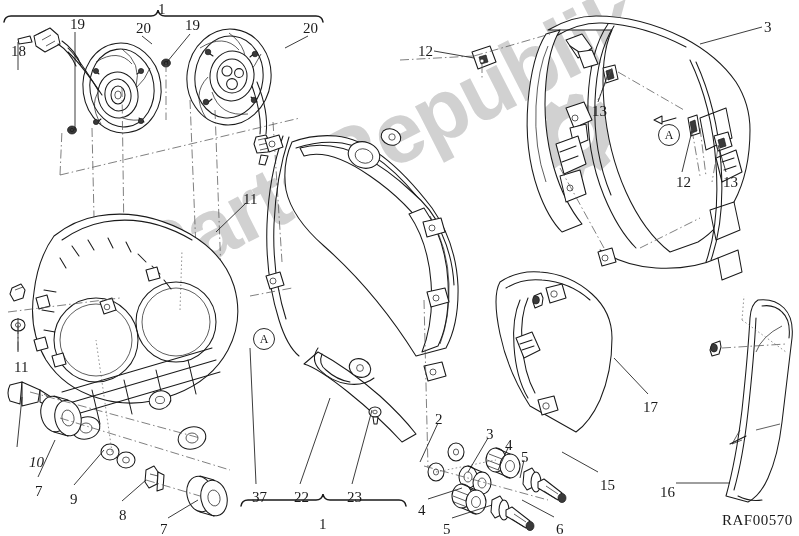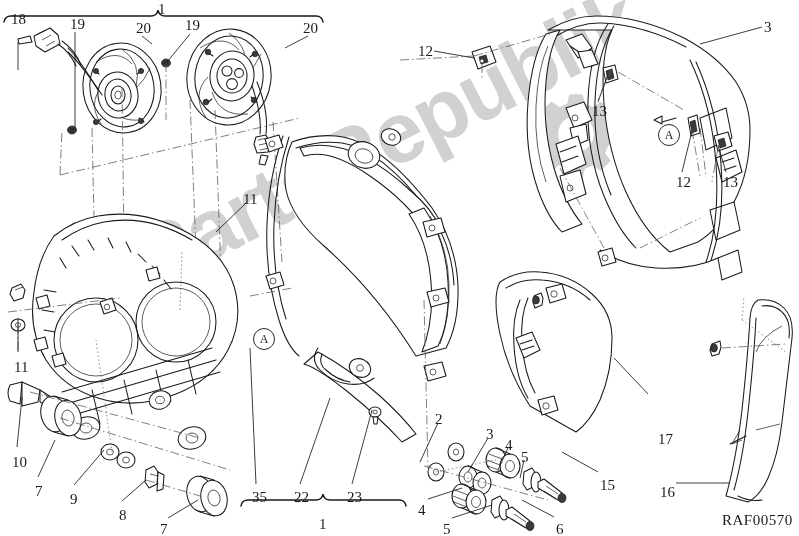--- a/index.html
+++ b/index.html
@@ -457,49 +457,49 @@
         <polyline points="428,499 462,488"></polyline>
         <polyline points="452,518 492,505"></polyline>
         <polyline points="554,517 522,500"></polyline>
         <polyline points="598,472 562,452"></polyline>
         <polyline points="648,394 614,358"></polyline>
         <polyline points="676,483 730,483"></polyline>
       </g>
   </svg>
 
   <div id="labels">
-      <div class="lbl" style="left: 11px; top: 12px; text-align: center;">18</div>
+      <div class="lbl" style="left: 11px; top: 44px; text-align: center;">18</div>
       <div class="lbl" style="left: 70px; top: 17px;">19</div>
       <div class="lbl" style="left: 136px; top: 21px;">20</div>
       <div class="lbl" style="left: 185px; top: 18px;">19</div>
       <div class="lbl" style="left: 303px; top: 21px;">20</div>
       <div class="lbl" style="left: 418px; top: 44px;">12</div>
       <div class="lbl" style="left: 764px; top: 20px;">3</div>
       <div class="lbl" style="left: 592px; top: 104px;">13</div>
       <div class="lbl" style="left: 676px; top: 175px;">12</div>
       <div class="lbl" style="left: 723px; top: 175px;">13</div>
       <div class="lbl" style="left: 243px; top: 192px;">11</div>
       <div class="lbl" style="left: 14px; top: 360px;">11</div>
-      <div class="lbl" style="left: 12px; top: 455px;">10</div>
+      <div class="lbl" style="left: 29px; top: 455px; font-style: italic;">10</div>
       <div class="lbl" style="left: 35px; top: 484px;">7</div>
       <div class="lbl" style="left: 70px; top: 492px;">9</div>
       <div class="lbl" style="left: 119px; top: 508px;">8</div>
       <div class="lbl" style="left: 160px; top: 522px;">7</div>
-      <div class="lbl" style="left: 252px; top: 490px;">35</div>
+      <div class="lbl" style="left: 252px; top: 490px;">37</div>
       <div class="lbl" style="left: 294px; top: 490px;">22</div>
       <div class="lbl" style="left: 347px; top: 490px;">23</div>
       <div class="lbl" style="left: 435px; top: 412px;">2</div>
       <div class="lbl" style="left: 486px; top: 427px;">3</div>
       <div class="lbl" style="left: 505px; top: 438px;">4</div>
       <div class="lbl" style="left: 521px; top: 450px;">5</div>
       <div class="lbl" style="left: 418px; top: 503px;">4</div>
       <div class="lbl" style="left: 443px; top: 522px;">5</div>
       <div class="lbl" style="left: 556px; top: 522px;">6</div>
       <div class="lbl" style="left: 600px; top: 478px;">15</div>
-      <div class="lbl" style="left: 658px; top: 400px; margin-top: 32px;">17</div>
+      <div class="lbl" style="left: 643px; top: 400px;">17</div>
       <div class="lbl" style="left: 660px; top: 485px; text-align: center;">16</div>
       <div class="lbl" style="left: 158px; top: 2px;">1</div>
       <div class="lbl" style="left: 319px; top: 517px;">1</div>
       <div class="amark" style="left: 658px; top: 124px;">A</div>
       <div class="amark" style="left: 253px; top: 328px;">A</div>
     </div>
 
   <div class="code" style="left:722px;top:512px;font-family:Liberation Serif, serif;">RAF00570</div>
 
 </div>

